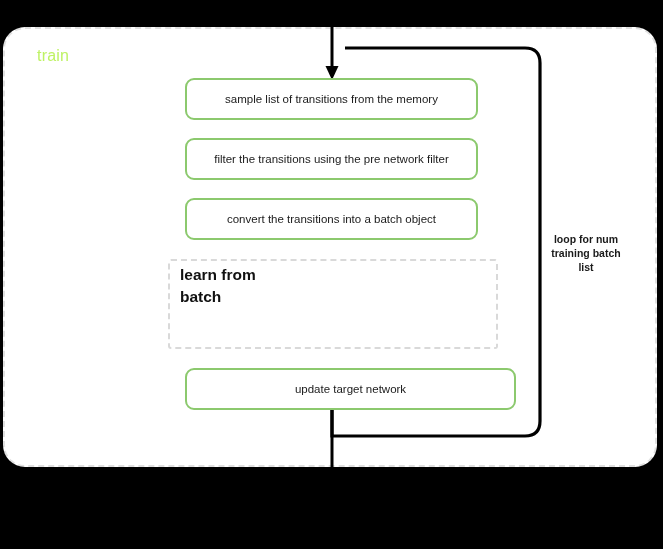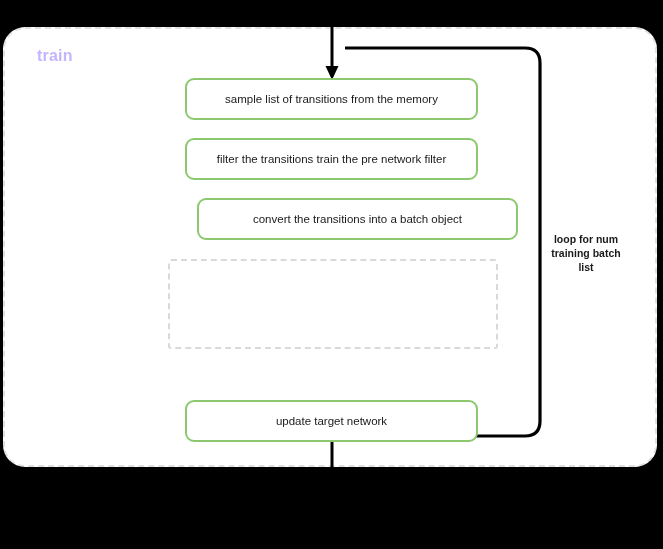--- a/index.html
+++ b/index.html
@@ -27,22 +27,22 @@
     background: #ffffff;
     border: 2px dashed #e0e0e0;
     border-radius: 22px;
   }
 
   .train-title {
     position: absolute;
     left: 37px;
     top: 47px;
     font-size: 16px;
-    font-weight: bold;
-    color: #c4b5fd;
+    font-weight: normal;
+    color: #bef264;
     letter-spacing: 0.2px;
     white-space: nowrap;
   }
 
   
   .node {
     position: absolute;
     box-sizing: border-box;
     background: #ffffff;
     border: 2.5px solid #8CC96E;
@@ -120,28 +120,29 @@
     <path d="M332,410 L332,436 L525,436 Q540,436 540,421 L540,63 Q540,48 525,48 L345,48" stroke="#000000" stroke-width="3.2" fill="none" stroke-linecap="butt"></path>
 
     <path d="M332,410 L332,470" stroke="#000000" stroke-width="3" fill="none"></path>
   </svg>
 
   <div class="node" style="left:185px; top:78px; width:293px; height:42px;">
     <span>sample list of transitions from the memory</span>
   </div>
 
   <div class="node" style="left:185px; top:138px; width:293px; height:42px;">
-    <span>filter the transitions train the pre network filter</span>
+    <span>filter the transitions using the pre network filter</span>
   </div>
 
-  <div class="node" style="left:185px; top:198px; width:321px; height:42px;margin-left:12px;">
+  <div class="node" style="left:185px; top:198px; width:293px; height:42px;">
     <span>convert the transitions into a batch object</span>
   </div>
 
   <div class="subgraph"></div>
+  <div class="subgraph-title"><span>learn from</span><br><span>batch</span></div>
 
-  <div class="node" style="left:185px; top:368px; width:293px; height:42px;margin-top:32px;">
+  <div class="node" style="left:185px; top:368px; width:331px; height:42px;">
     <span>update target network</span>
   </div>
 
   <div class="loop-label"><span>loop for num</span><br><span>training batch</span><br><span>list</span></div>
 
 </div>
 
 </body></html>

